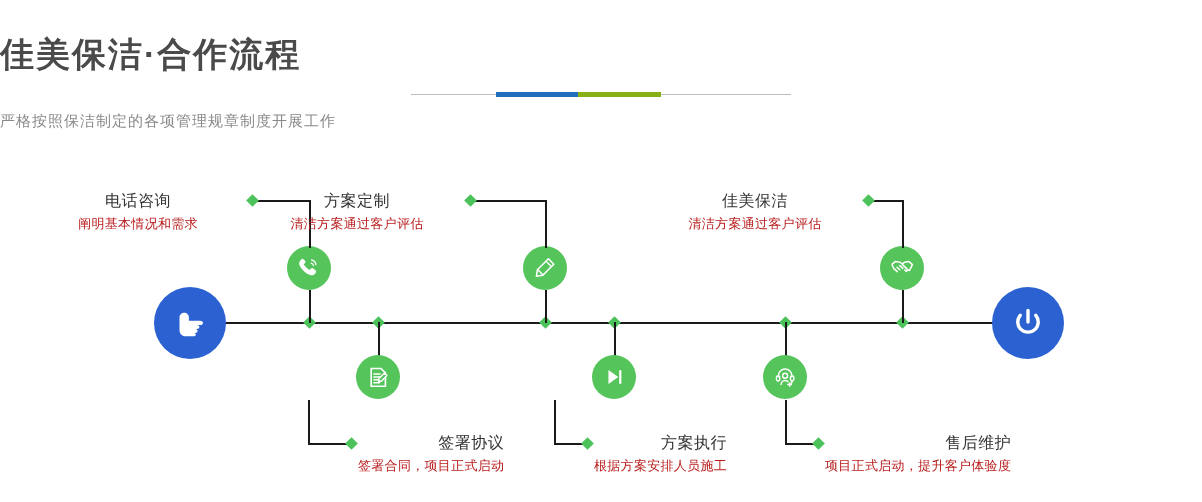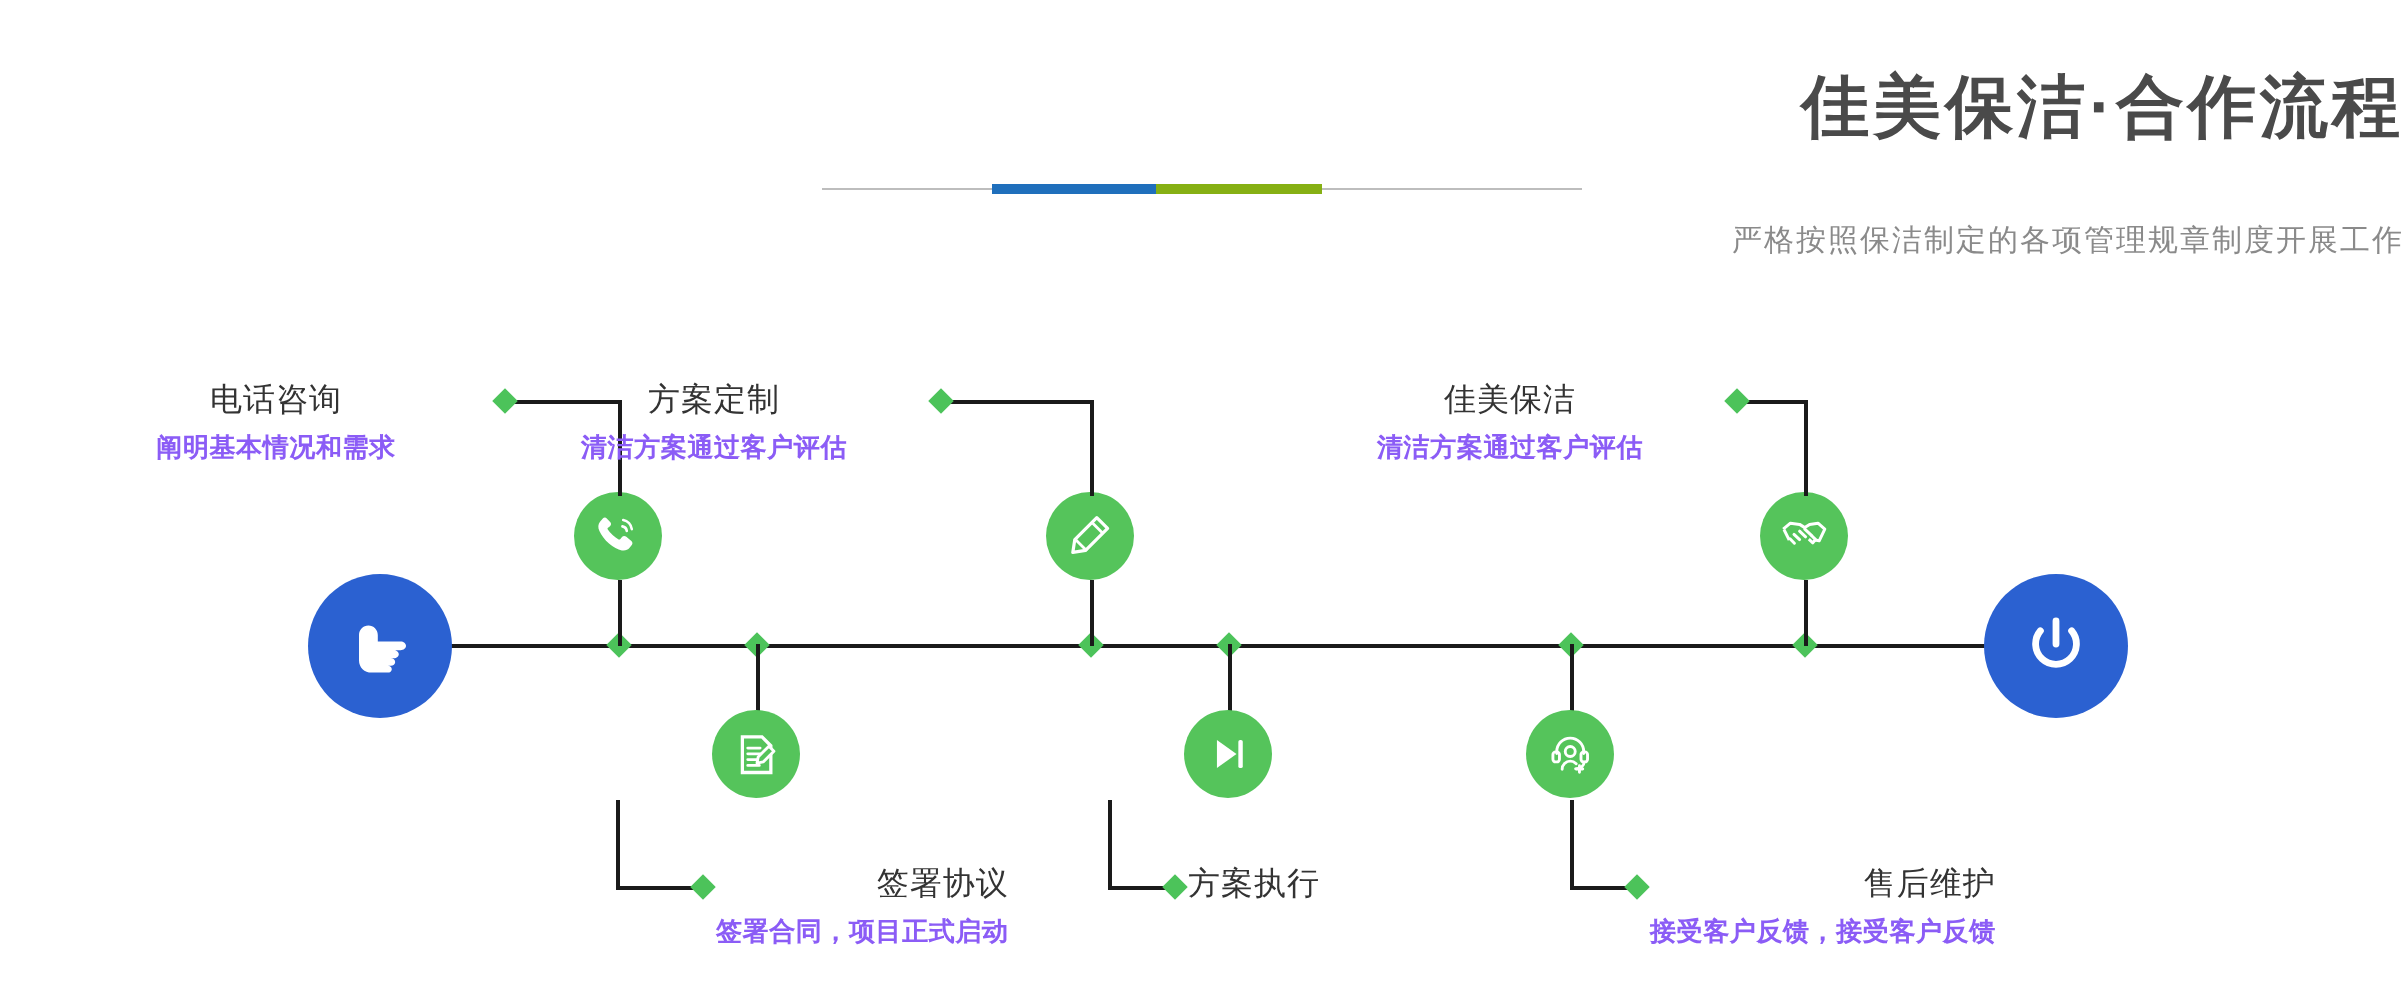--- a/index.html
+++ b/index.html
@@ -14,21 +14,21 @@
     width: 1202px; height: 502px;
     overflow: hidden;
     background: #ffffff;
   }
 
   
   .header {
     position: absolute;
     left: 0; top: 32px;
     width: 1202px;
-    text-align: right;
+    text-align: left;
   }
   .title {
     font-size: 34px;
     font-weight: bold;
     color: #4a4a4a;
     letter-spacing: 2px;
     line-height: 44px;
     white-space: nowrap;
   }
   .divider-wrap {
@@ -106,25 +106,24 @@
 
   .label { position: absolute; white-space: nowrap; }
   .label .lab-title {
     font-size: 16px;
     color: #333333;
     line-height: 21px;
     letter-spacing: 0.5px;
   }
   .label .lab-desc {
     font-size: 13px;
-    color: #8b5cf6;
+    color: #b91c1c;
     line-height: 19px;
     margin-top: 3px;
     letter-spacing: 0.3px;
-    font-weight: bold;
   }
   .label.top-label { text-align: center; }
   .label.bottom-label { text-align: right; }
 </style>
 </head>
 <body>
 
 <div id="page">
 
   <div class="header">
@@ -211,20 +210,21 @@
       <svg width="24" height="24" viewBox="0 0 26 26">
         <path fill="#ffffff" d="M7.0 5.4L17.6 13 7.0 20.6z"></path>
         <rect fill="#ffffff" x="18.6" y="5.4" width="2.4" height="15.2" rx="1.0"></rect>
       </svg>
     </div>
     <div class="vline" style="left:554px; top:400px; height:44px;"></div>
     <div class="hline" style="left:554px; top:443px; width:32px;"></div>
     <div class="diamond" style="left:583px; top:439px;"></div>
     <div class="label bottom-label" style="left:594px; top:432px;">
       <div class="lab-title">方案执行</div>
+      <div class="lab-desc">根据方案安排人员施工</div>
     </div>
 
     <div class="diamond" style="left:781px; top:318px;"></div>
     <div class="vline" style="left:785px; top:322px; height:34px;"></div>
     <div class="diamond" style="left:898px; top:318px;"></div>
     <div class="vline" style="left:902px; top:290px; height:33px;"></div>
     <div class="node" style="left:880px; top:246px;">
       <svg width="26" height="26" viewBox="0 0 26 26">
         <path fill="none" stroke="#ffffff" stroke-width="1.5" stroke-linejoin="round" d="M2.6 9.6l3.6-3.0 4.6 0.6 2.6 1.6 2.4-1.6 4.2-0.6 3.4 3.0-2.8 5.8-2.2-0.4"></path>
         <path fill="none" stroke="#ffffff" stroke-width="1.5" stroke-linejoin="round" d="M5.6 15.0l-2.6-5.2"></path>
@@ -249,17 +249,17 @@
         <circle fill="none" stroke="#ffffff" stroke-width="1.5" cx="12.6" cy="11.2" r="2.6"></circle>
         <path fill="none" stroke="#ffffff" stroke-width="1.5" stroke-linecap="round" d="M8.4 20.4c0-2.4 1.9-4.2 4.2-4.2 1.2 0 2.3 0.5 3.1 1.3"></path>
         <path fill="none" stroke="#ffffff" stroke-width="1.5" stroke-linecap="round" d="M17.4 18.6v3.4M15.7 20.3h3.4"></path>
       </svg>
     </div>
     <div class="vline" style="left:785px; top:400px; height:44px;"></div>
     <div class="hline" style="left:785px; top:443px; width:32px;"></div>
     <div class="diamond" style="left:814px; top:439px;"></div>
     <div class="label bottom-label" style="left:825px; top:432px;">
       <div class="lab-title">售后维护</div>
-      <div class="lab-desc">接受客户反馈，接受客户反馈</div>
+      <div class="lab-desc">项目正式启动，提升客户体验度</div>
     </div>
 
   </div>
 </div>
 
 </body></html>

